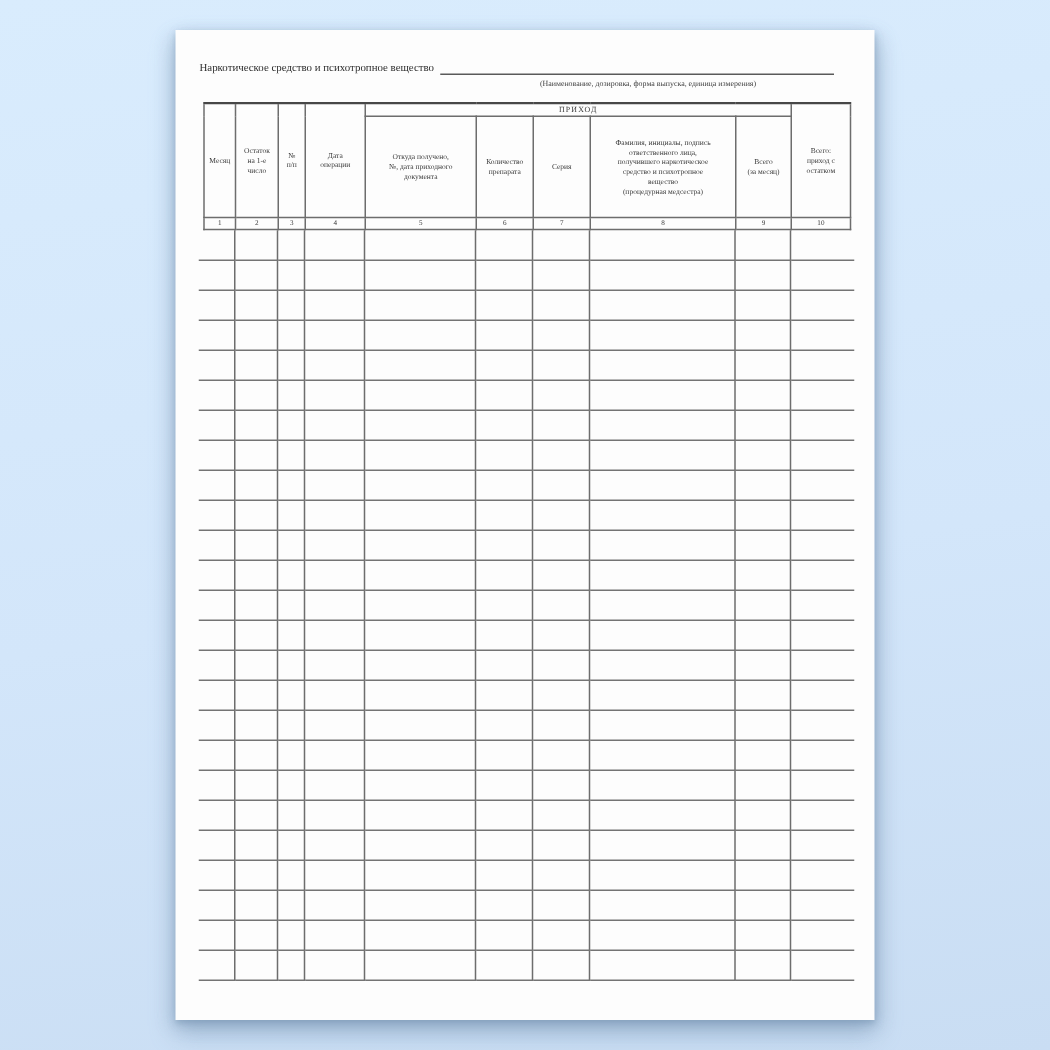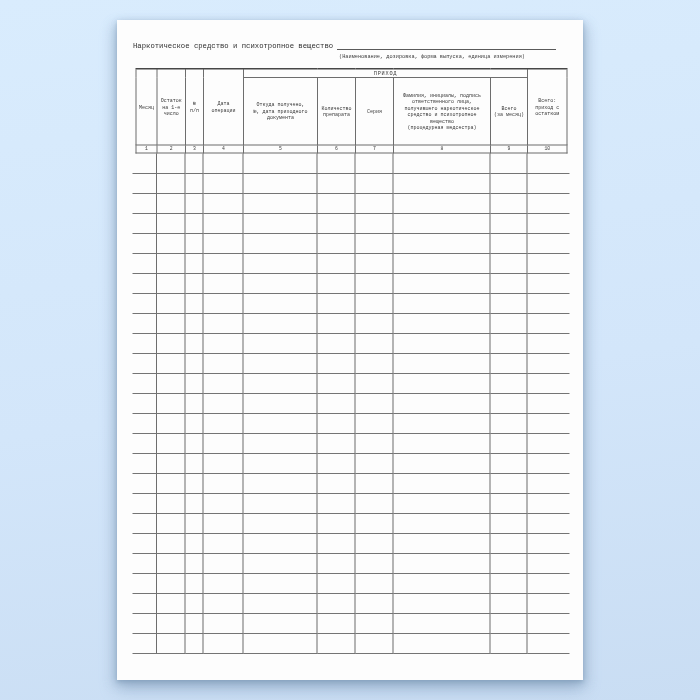--- a/index.html
+++ b/index.html
@@ -14,21 +14,20 @@
     background:linear-gradient(172deg, var(--bg-top) 0%, #d3e6fa 55%, var(--bg-bot) 100%);
   }
   .page{
     position:absolute; left:117px; top:20px; width:466px; height:660px;
     background:var(--page);
     box-shadow:
       0 2px 4px rgba(118,148,178,.50),
       0 9px 16px rgba(125,155,185,.48),
       -4px 4px 10px rgba(135,162,190,.30),
       4px 4px 10px rgba(135,162,190,.30);
-    font-family: Liberation Mono, monospace;
   }
   
   .page-inner{
     position:absolute; left:0; top:0; width:932px; height:1320px;
     transform:scale(0.5); transform-origin:0 0; color:var(--ink);
   }
   .title-row{
     position:absolute; left:32px; top:42px; width:846px;
     display:flex; align-items:flex-end; gap:8px;
   }

